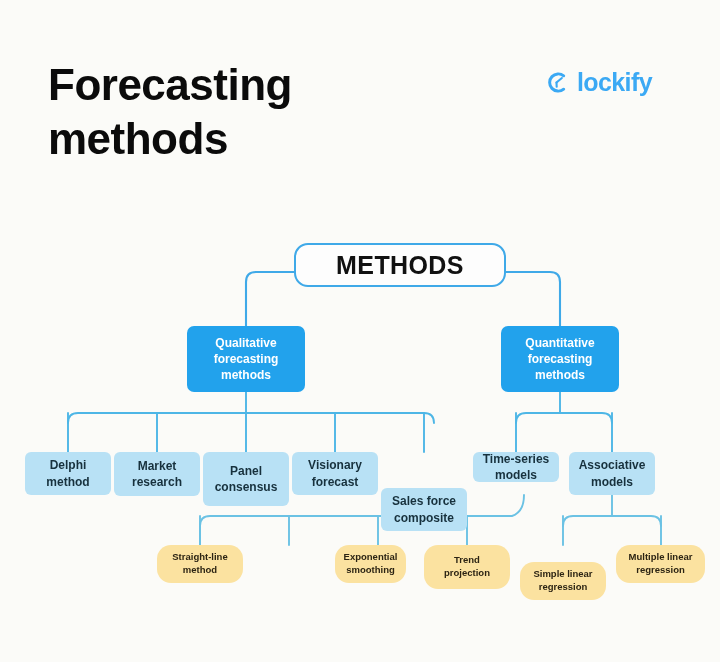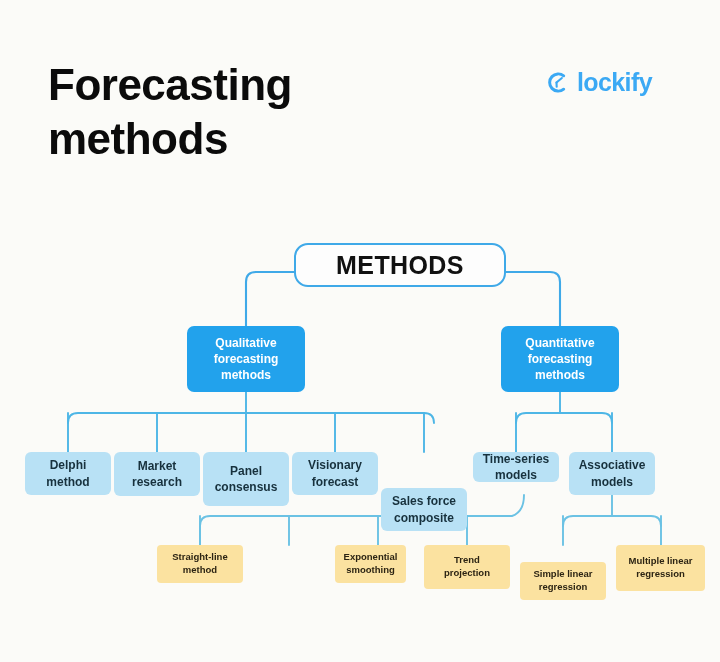--- a/index.html
+++ b/index.html
@@ -95,21 +95,21 @@
   .node-l2 {
     background: #b8e1f5;
     border-radius: 6px;
     color: #17313d;
     font-weight: bold;
     font-size: 12px;
     line-height: 1.35;
   }
   .node-l3 {
     background: #fbe2a0;
-    border-radius: 4px;
+    border-radius: 14px;
     color: #2c2413;
     font-weight: bold;
     font-size: 9.5px;
     line-height: 1.35;
   }
 </style>
 </head>
 <body>
 
 <div id="stage">
@@ -226,18 +226,18 @@
 smoothing</span>
   </div>
   <div class="node node-l3" style="left:424px; top:545px; width:86px; height:44px;">
     <span>Trend
 projection</span>
   </div>
   <div class="node node-l3" style="left:520px; top:562px; width:86px; height:38px;">
     <span>Simple linear
 regression</span>
   </div>
-  <div class="node node-l3" style="left:616px; top:545px; width:89px; height:46px;">
+  <div class="node node-l3" style="left:616px; top:545px; width:89px; height:38px;">
     <span>Multiple linear
 regression</span>
   </div>
 
 </div>
 
 </body></html>

